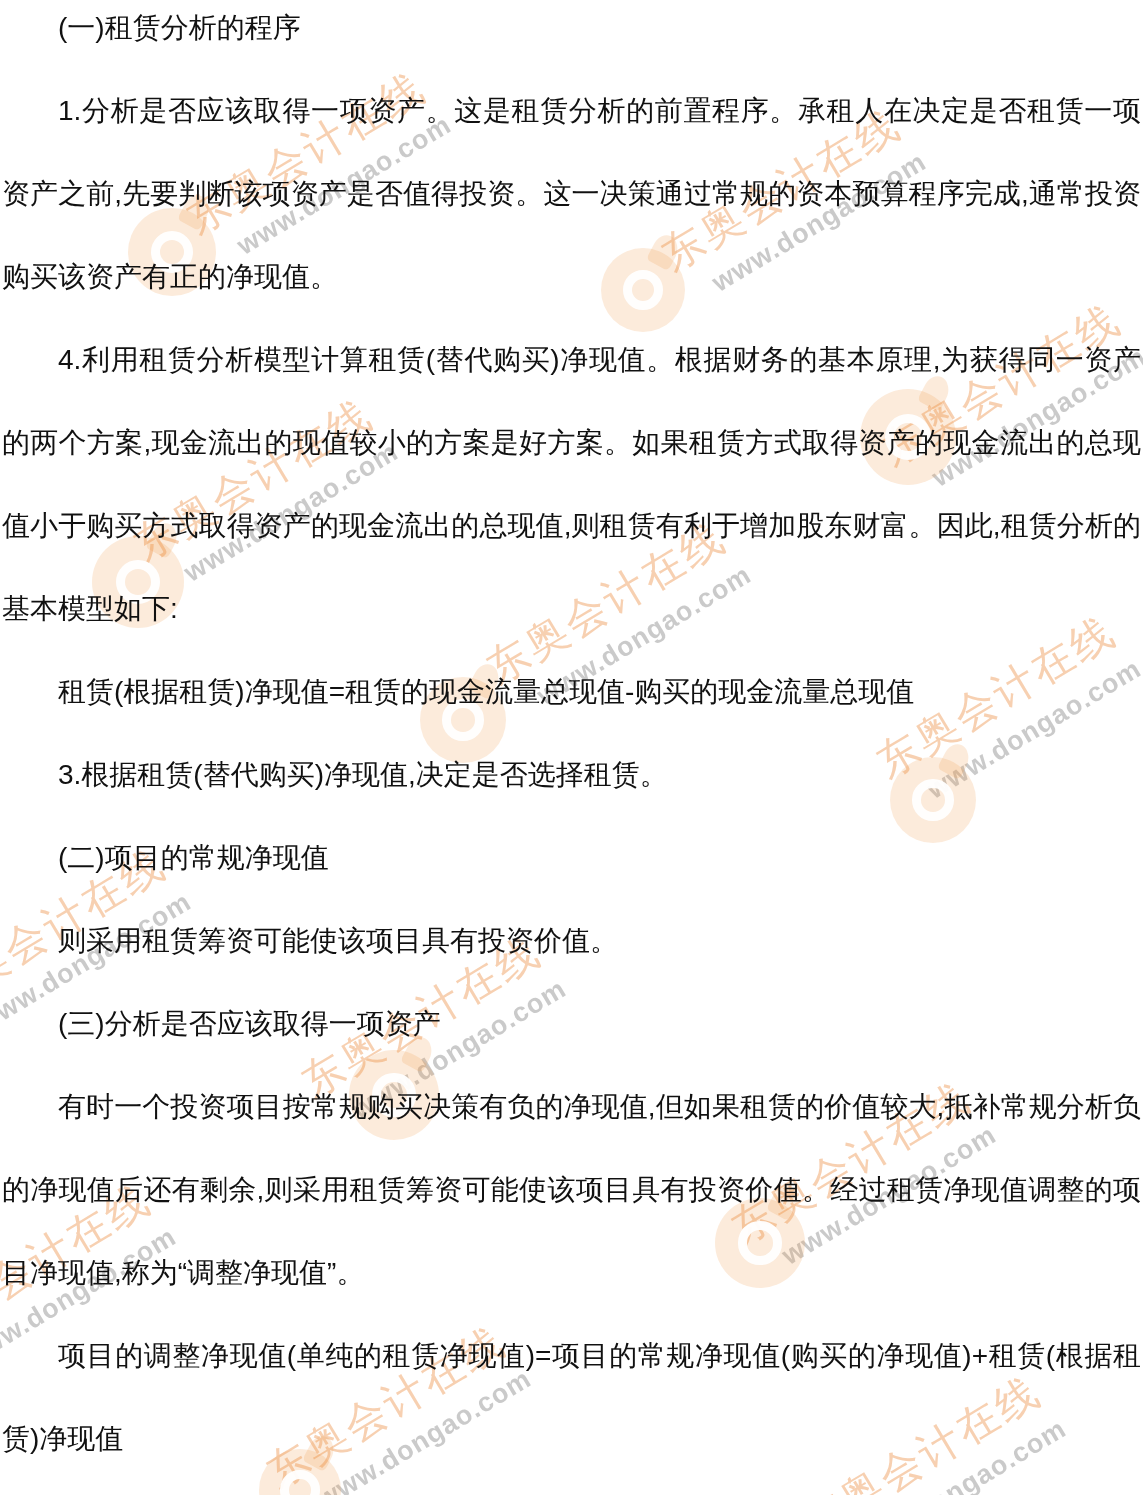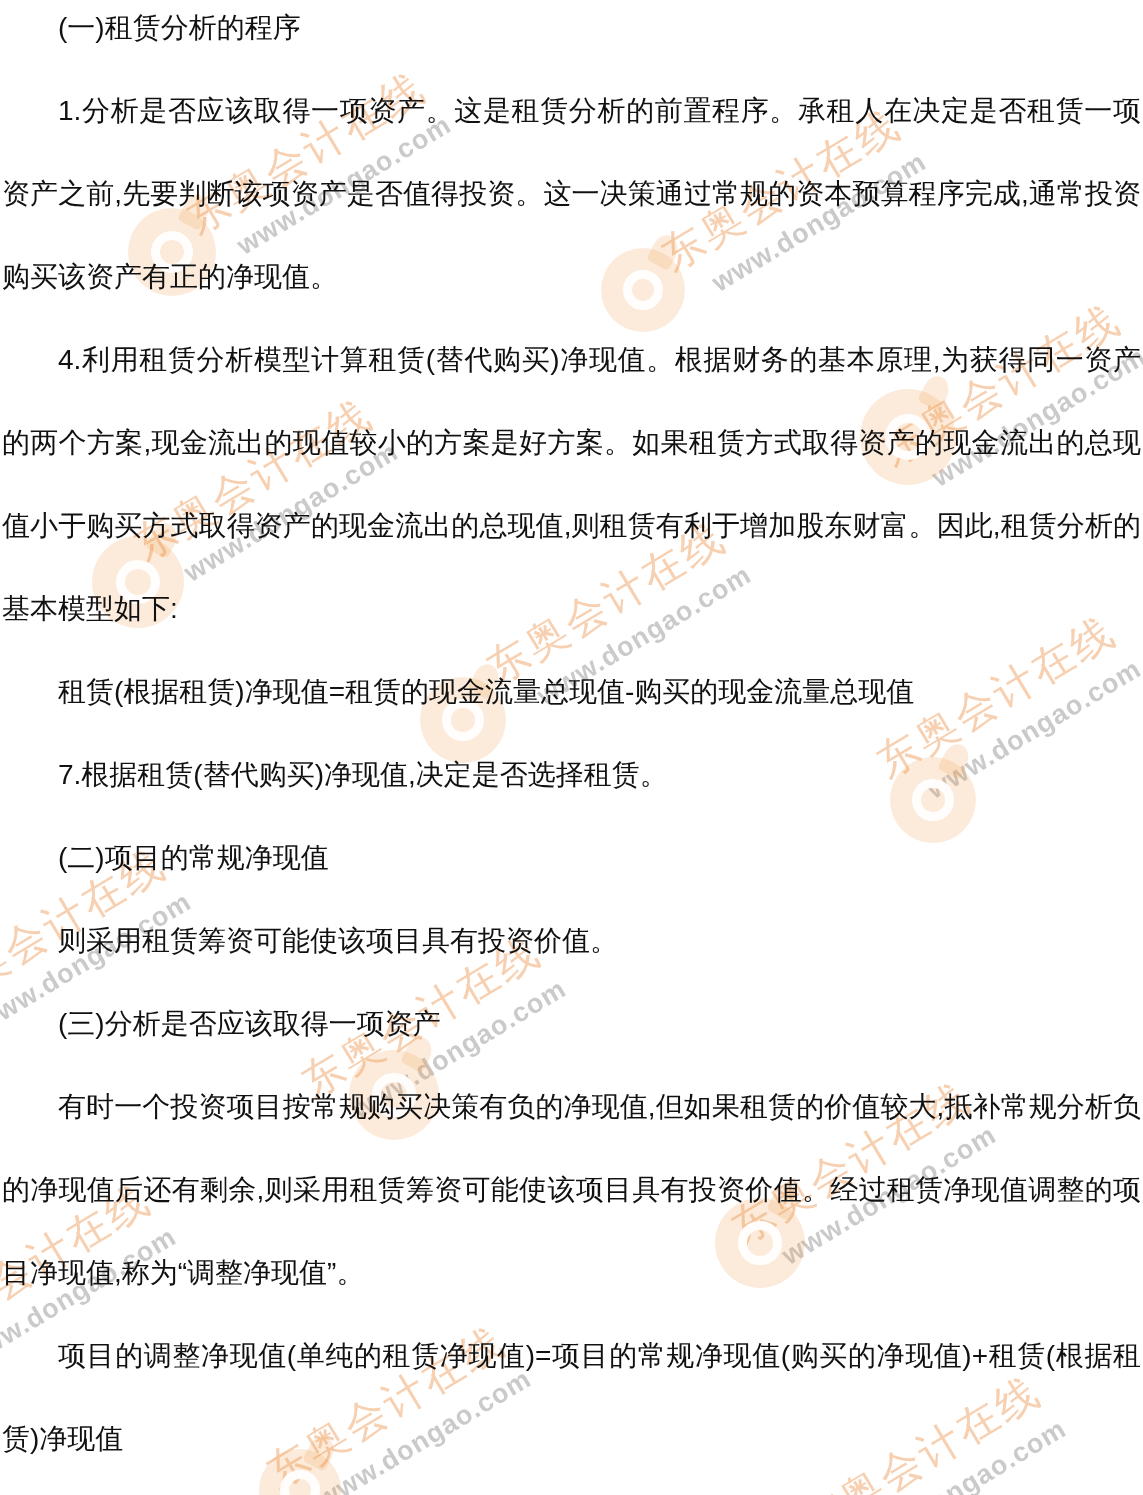--- a/index.html
+++ b/index.html
@@ -146,21 +146,21 @@
     <div class="wm-logo" style="left:394px; top:1095px; width:90px; height:90px;"></div>
     <div class="wm-logo" style="left:760px; top:1243px; width:90px; height:90px;"></div>
     <div class="wm-logo" style="left:300px; top:1490px; width:82px; height:82px;"></div>
   </div>
 
   <div class="doc">
     <p>(一)租赁分析的程序</p>
     <p>1.分析是否应该取得一项资产。这是租赁分析的前置程序。承租人在决定是否租赁一项资产之前,先要判断该项资产是否值得投资。这一决策通过常规的资本预算程序完成,通常投资购买该资产有正的净现值。</p>
     <p>4.利用租赁分析模型计算租赁(替代购买)净现值。根据财务的基本原理,为获得同一资产的两个方案,现金流出的现值较小的方案是好方案。如果租赁方式取得资产的现金流出的总现值小于购买方式取得资产的现金流出的总现值,则租赁有利于增加股东财富。因此,租赁分析的基本模型如下:</p>
     <p>租赁(根据租赁)净现值=租赁的现金流量总现值-购买的现金流量总现值</p>
-    <p>7.根据租赁(替代购买)净现值,决定是否选择租赁。</p>
+    <p>3.根据租赁(替代购买)净现值,决定是否选择租赁。</p>
     <p>(二)项目的常规净现值</p>
     <p>则采用租赁筹资可能使该项目具有投资价值。</p>
     <p>(三)分析是否应该取得一项资产</p>
     <p>有时一个投资项目按常规购买决策有负的净现值,但如果租赁的价值较大,抵补常规分析负的净现值后还有剩余,则采用租赁筹资可能使该项目具有投资价值。经过租赁净现值调整的项目净现值,称为“调整净现值”。</p>
     <p>项目的调整净现值(单纯的租赁净现值)=项目的常规净现值(购买的净现值)+租赁(根据租赁)净现值</p>
   </div>
 
 </div>
 
 </body></html>

